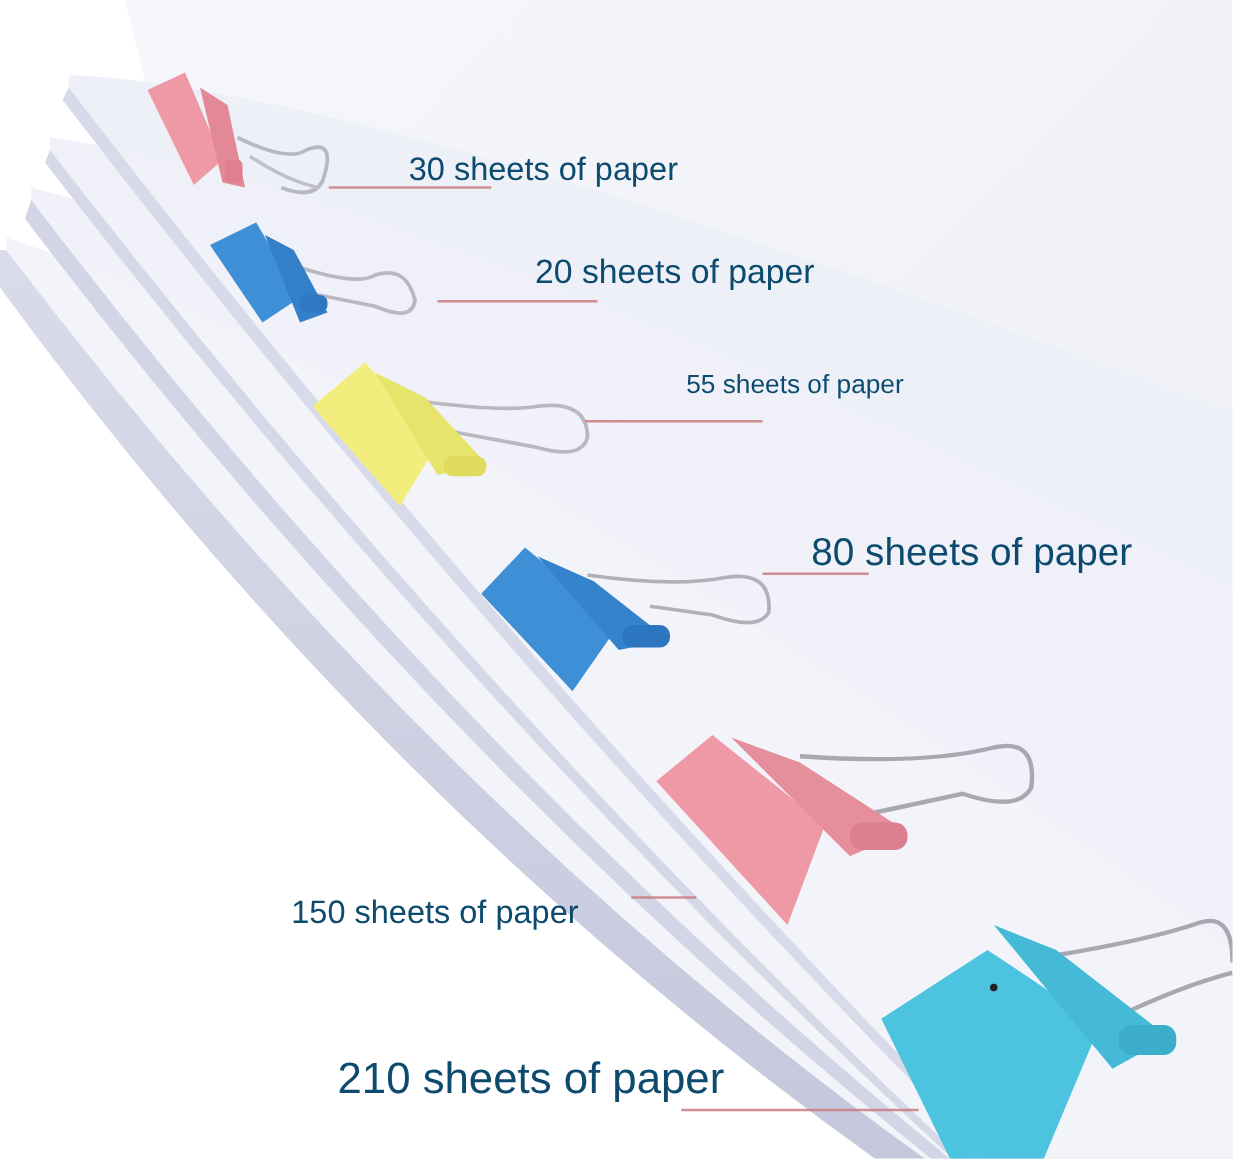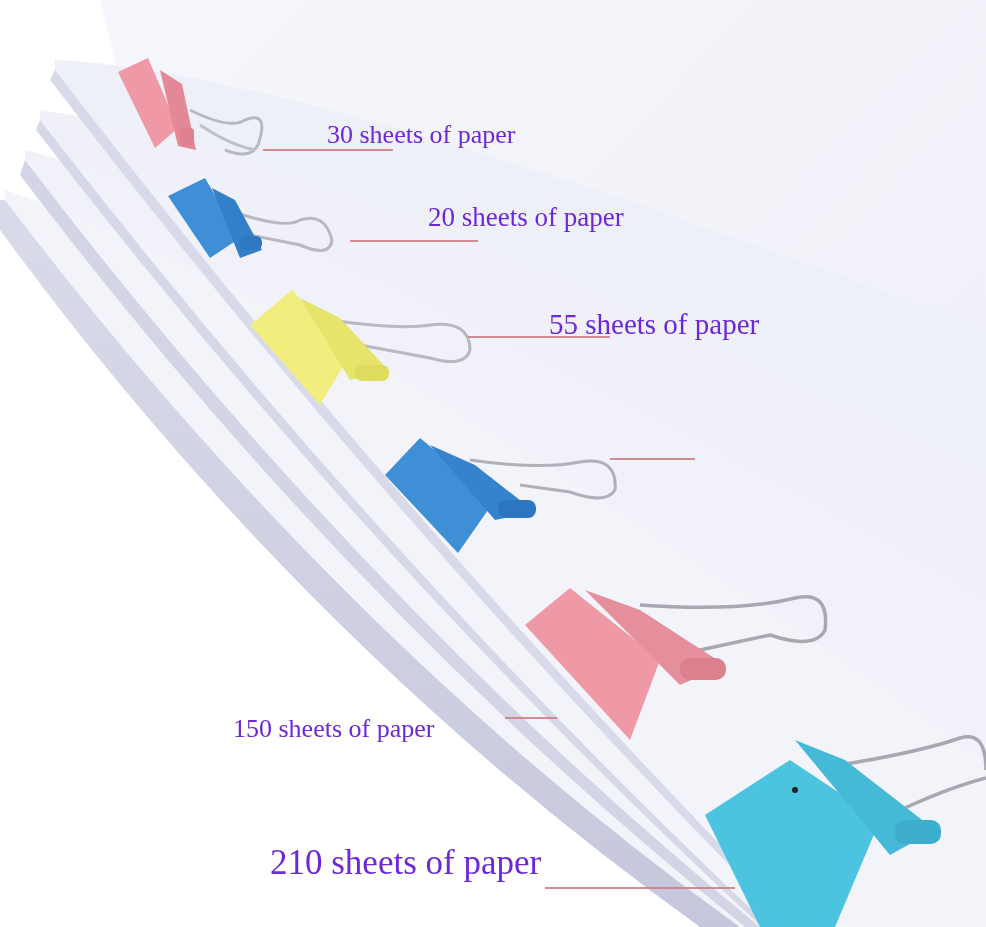--- a/index.html
+++ b/index.html
@@ -1,18 +1,18 @@
 <!DOCTYPE html>
 <html><head>
   <meta charset="utf-8">
   <style>
     html, body { margin: 0; padding: 0; }
     body { width: 986px; height: 927px; position: relative; overflow: hidden; background: #ffffff; font-family: "Liberation Sans", sans-serif; }
     .scene { position: absolute; left: 0; top: 0; width: 986px; height: 927px; }
-    .label { position: absolute; color: #6d28d9; font-family: Liberation Serif, serif; white-space: nowrap; letter-spacing: 0px; }
+    .label { position: absolute; color: #0c4a6e; font-family: Liberation Sans, sans-serif; white-space: nowrap; letter-spacing: 0px; }
     .leader { position: absolute; height: 2px; background: #c97b80; opacity: 0.85; }
   </style>
 </head>
 <body>
 
 <div class="scene">
   <svg width="986" height="927" viewBox="0 0 986 927" style="position:absolute;left:0;top:0;">
     <defs>
       <linearGradient id="paperTop" x1="0" y1="0" x2="1" y2="1">
         <stop offset="0" stop-color="#f2f3fa"></stop>
@@ -85,16 +85,17 @@
 
   <div class="leader" style="left:263px;top:149px;width:130px;"></div>
   <div class="leader" style="left:350px;top:240px;width:128px;"></div>
   <div class="leader" style="left:468px;top:336px;width:142px;"></div>
   <div class="leader" style="left:610px;top:458px;width:85px;"></div>
   <div class="leader" style="left:505px;top:717px;width:52px;"></div>
   <div class="leader" style="left:545px;top:887px;width:190px;"></div>
 
   <div class="label" style="left:327px;top:120px;font-size:26px;">30 sheets of paper</div>
   <div class="label" style="left:428px;top:202px;font-size:27px;">20 sheets of paper</div>
-  <div class="label" style="left:549px;top:308px;font-size:29px;text-align:right;">55 sheets of paper</div>
+  <div class="label" style="left:549px;top:296px;font-size:21px;text-align:right;">55 sheets of paper</div>
+  <div class="label" style="left:649px;top:424px;font-size:31px;">80 sheets of paper</div>
   <div class="label" style="left:233px;top:714px;font-size:26px;">150 sheets of paper</div>
   <div class="label" style="left:270px;top:843px;font-size:35px;">210 sheets of paper</div>
 </div>
 
 </body></html>

